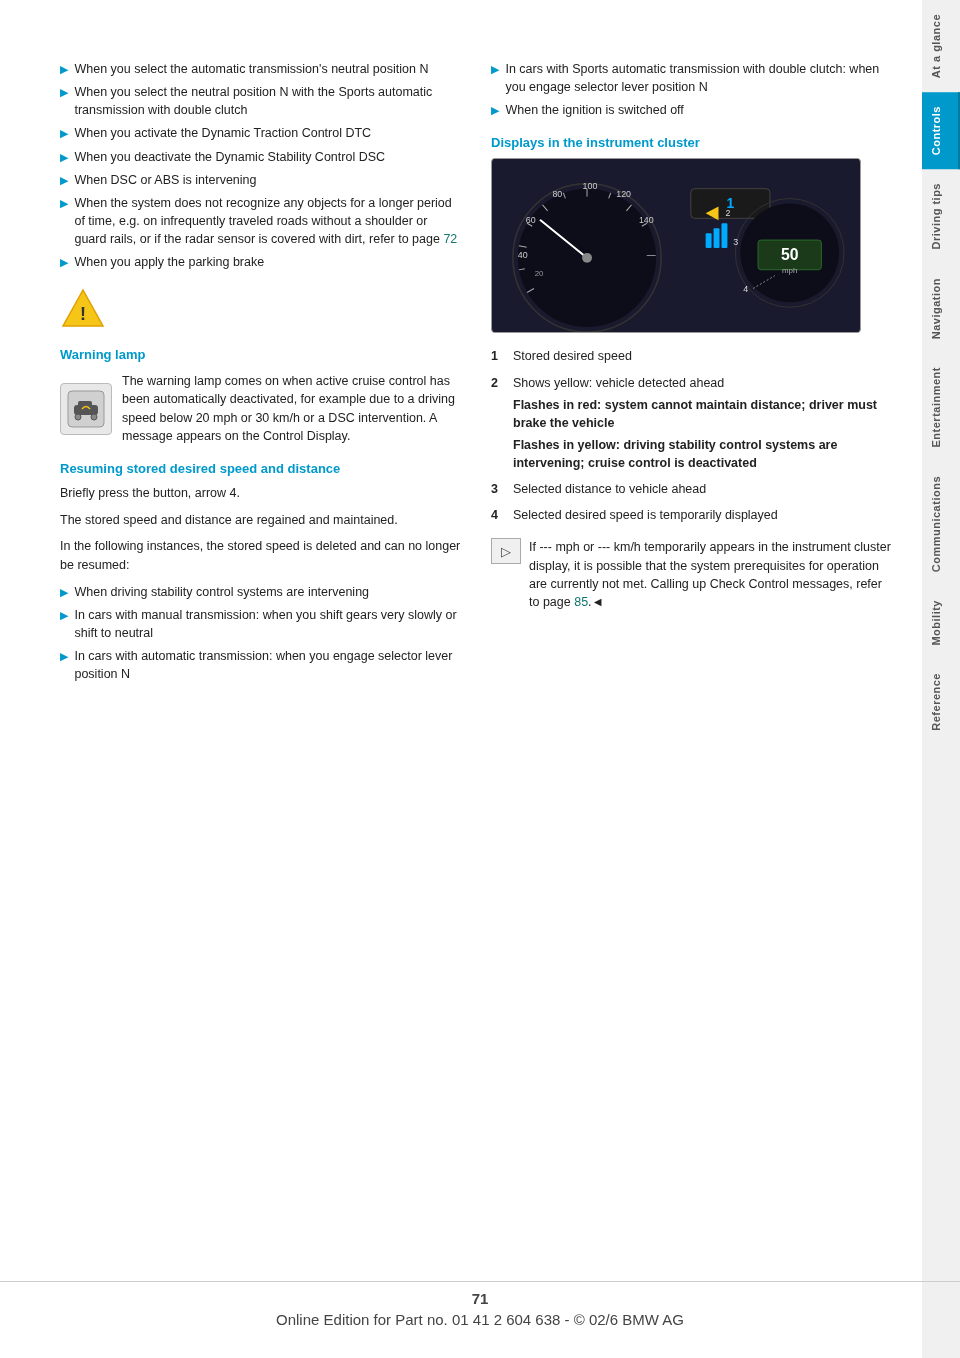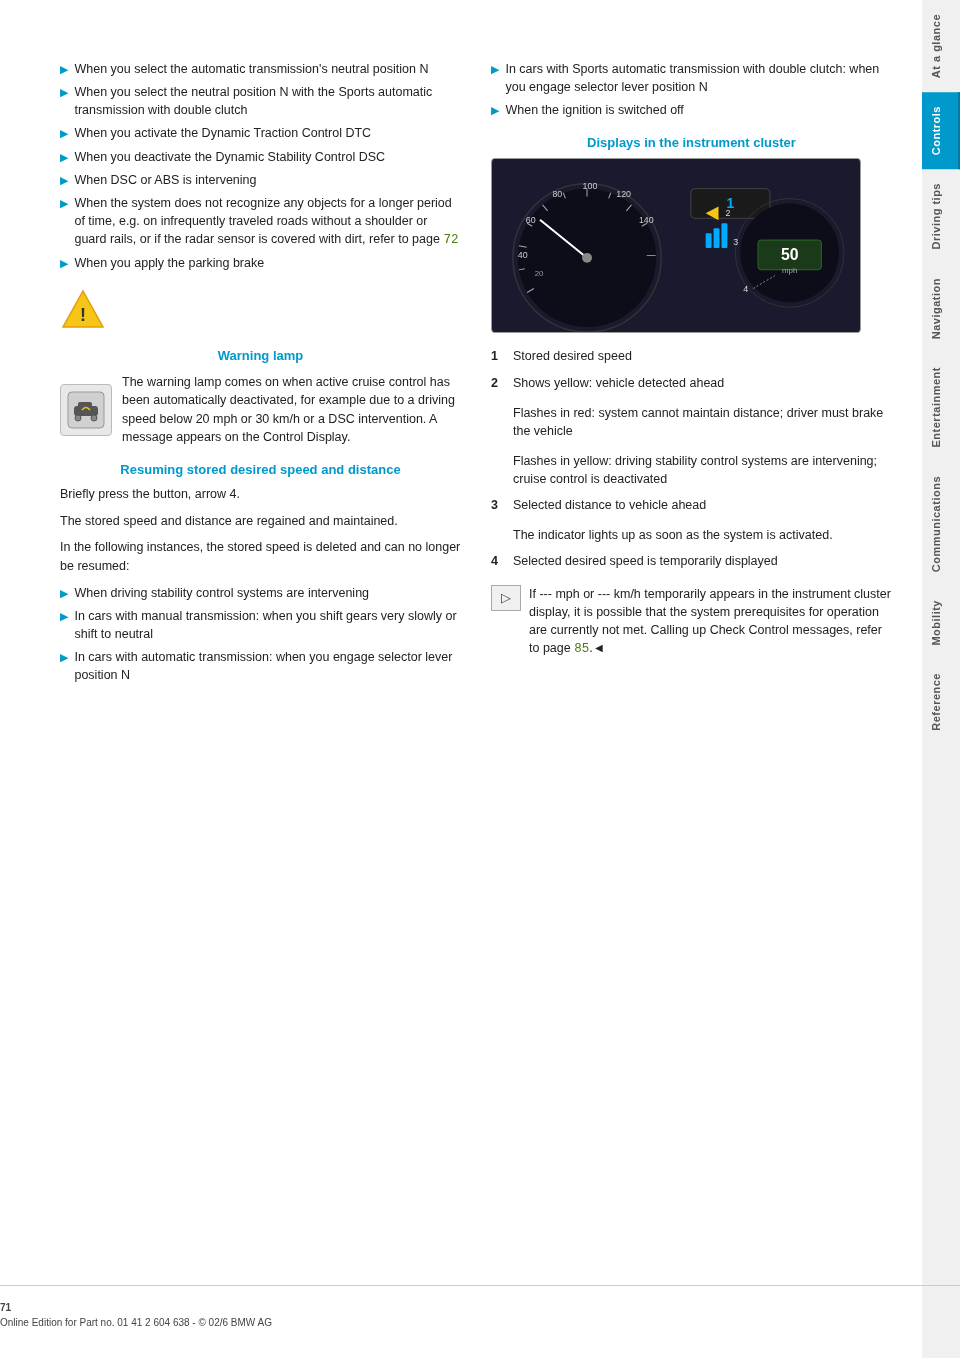--- a/index.html
+++ b/index.html
@@ -84,21 +84,20 @@
       font-size: 11px;
       margin-top: 2px;
     }
 
     .section-heading {
       color: #0099cc;
       font-weight: bold;
       font-size: 13px;
       margin-bottom: 8px;
       margin-top: 16px;
-      text-align: center;
     }
 
     .warning-box {
       display: flex;
       align-items: flex-start;
       margin-bottom: 12px;
       margin-top: 10px;
     }
 
     .warning-text {
@@ -163,43 +162,44 @@
       margin-right: 8px;
       flex-shrink: 0;
       min-width: 14px;
     }
 
     .num-text {
       line-height: 1.45;
     }
 
     .num-text .sub-item {
-      margin-top: 12px;
+      margin-top: 4px;
       display: block;
+      font-weight: bold;
     }
 
     .page-footer {
       position: absolute;
       bottom: 30px;
       left: 0;
       right: 0;
-      font-size: 10px;
+      text-align: center;
+      font-size: 15px;
       color: #444;
       border-top: 1px solid #ccc;
-      padding-top: 16px;
+      padding-top: 8px;
     }
 
     .page-num {
       font-weight: bold;
       margin-bottom: 4px;
     }
 
     .link-blue {
-      color: #4d7c0f;
-      font-family: Liberation Mono, monospace;
+      color: #0f766e;
     }
 
     p {
       font-size: 12.5px;
       line-height: 1.5;
       margin-bottom: 8px;
     }
 
     .warning-lamp-box {
       display: flex;
@@ -414,21 +414,20 @@
           <span class="num-text">
             <span>Shows yellow: vehicle detected ahead</span>
             <span class="sub-item">Flashes in red: system cannot maintain distance; driver must brake the vehicle</span>
             <span class="sub-item">Flashes in yellow: driving stability control systems are intervening; cruise control is deactivated</span>
           </span>
         </li>
         <li>
           <span class="num-label">3</span>
           <span class="num-text">
             <span>Selected distance to vehicle ahead</span>
-            <span class="sub-item">The indicator lights up as soon as the system is activated.</span>
           </span>
         </li>
         <li>
           <span class="num-label">4</span>
           <span class="num-text">Selected desired speed is temporarily displayed</span>
         </li>
       </ul>
 
       <div class="right-note-box">
         <div class="right-note-arrow">▷</div>

